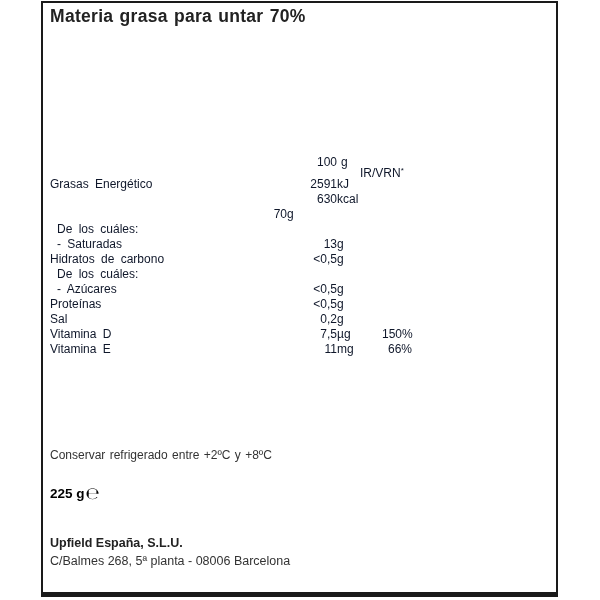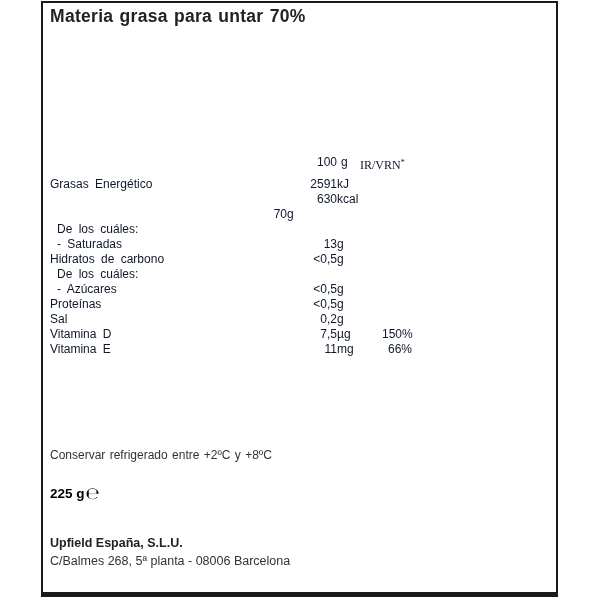--- a/index.html
+++ b/index.html
@@ -31,21 +31,21 @@
   .nutri-row {
     display:grid; grid-template-columns:237px 50px 45px 30px;
     height:15px; line-height:15px;
   }
   .nlabel { text-align:left; word-spacing:3px; white-space:nowrap; }
   .indent .nlabel { padding-left:7px; }
   .amount { text-align:right; white-space:nowrap; }
   .unit { text-align:left; white-space:nowrap; }
   .hunit { padding-left:4px; }
   .pct { text-align:right; white-space:nowrap; }
-  .ref { position:absolute; left:310px; top:0; white-space:nowrap;font-family:Liberation Serif, serif; }
+  .ref { position:absolute; left:310px; top:8px; white-space:nowrap; }
   .ref sup { font-size:8px; vertical-align:4px; }
 
   .storage { position:absolute; left:7px; top:445px; font-size:12px; word-spacing:1px; color:#333333; }
 
   .weight { position:absolute; left:7px; top:481px; font-size:13.5px; font-weight:bold; color:#000000; }
   .estimated {
     font-family:"DejaVu Sans",sans-serif; font-weight:normal;
     font-size:16.5px; margin-left:1px; vertical-align:-1px;
   }
 

